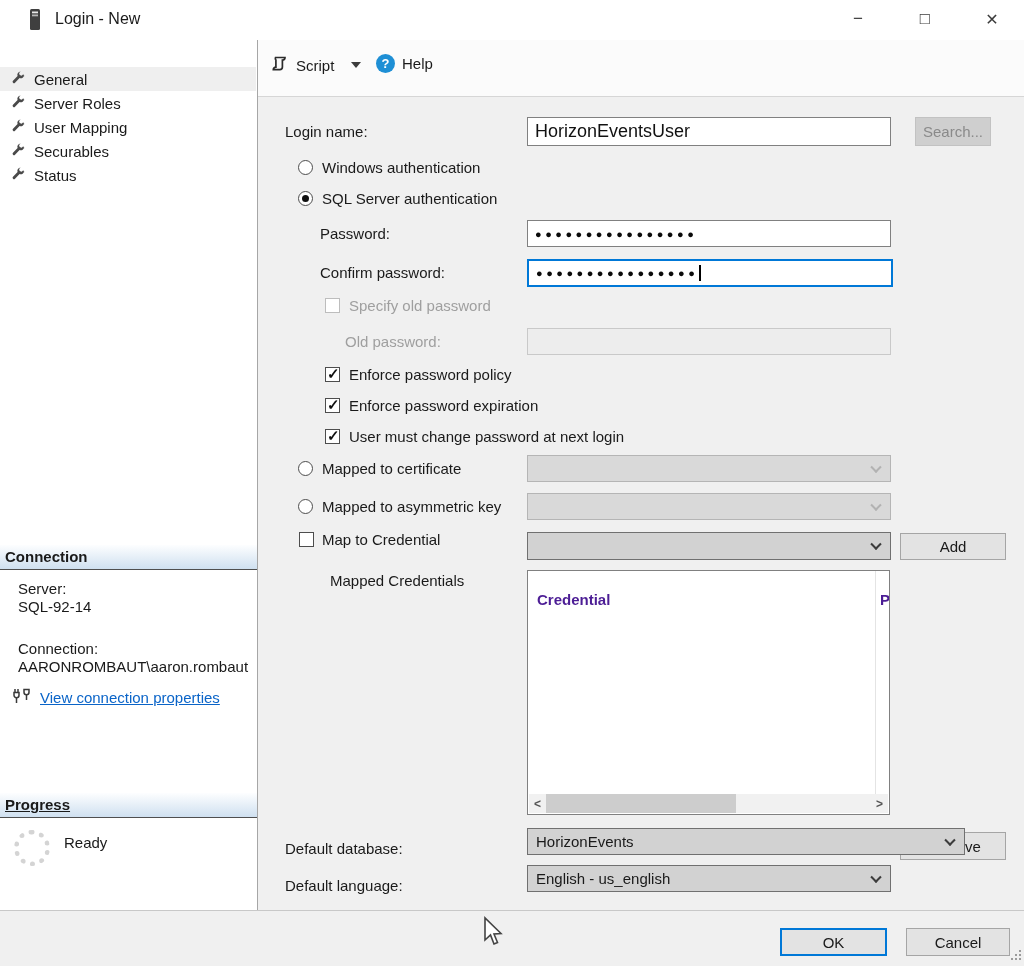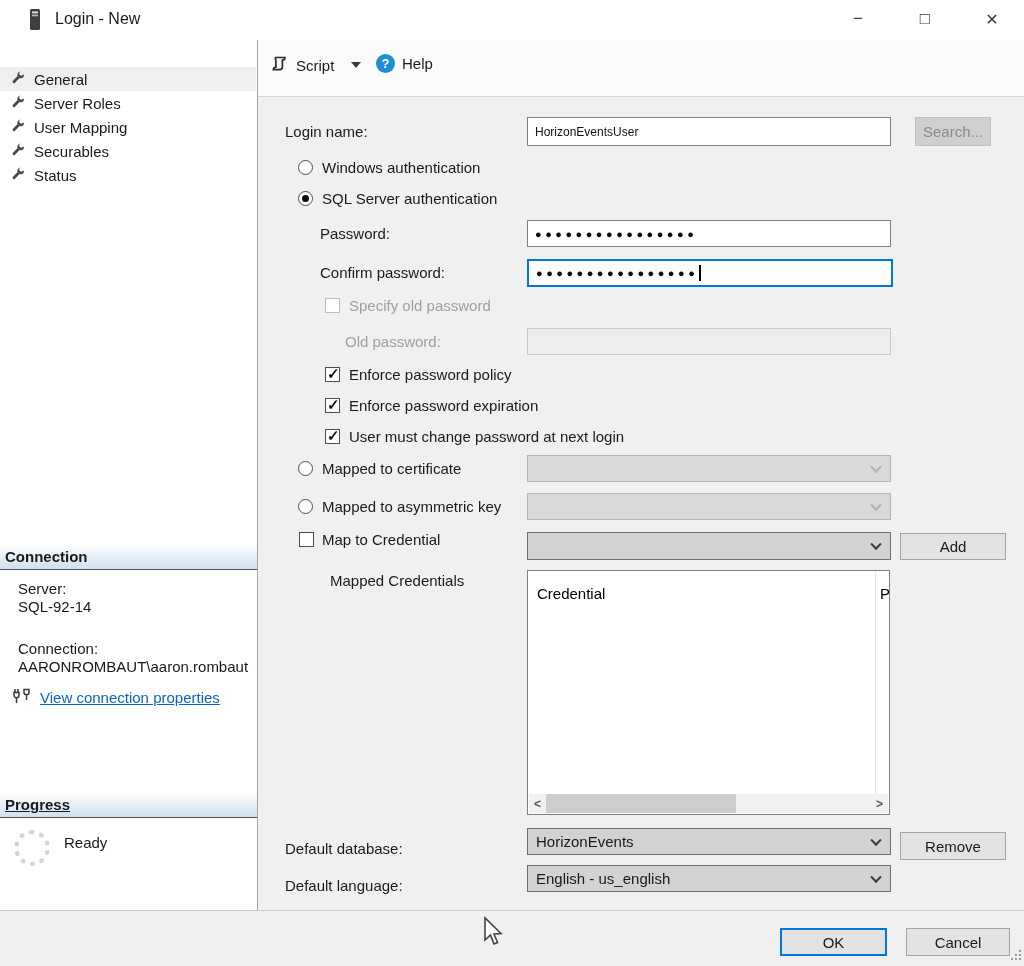--- a/index.html
+++ b/index.html
@@ -36,40 +36,40 @@
   .tb-item { position:absolute; top:14px; display:flex; align-items:center; gap:7px; cursor:default; }
   .tb-arrow { width:0; height:0; border-left:5px solid transparent; border-right:5px solid transparent; border-top:6px solid #3c3c3c; margin-left:10px; }
   .help-circle { width:19px; height:19px; border-radius:50%; background:#1e8fd5; color:#ffffff; font-weight:bold; font-size:13px; display:flex; align-items:center; justify-content:center; }
 
   
   .label { position:absolute; white-space:nowrap; }
   .label.dis { color:#9f9f9f; }
   .field { position:absolute; background:#ffffff; border:1px solid #808080; display:flex; align-items:center; padding:0 7px; overflow:hidden; }
   .field.focused { border:2px solid #0078d7; }
   .field.dis { background:#ededed; border-color:#c9c9c9; }
-  input.raw { position:absolute; background:#ffffff; border:1px solid #808080; font-family:"Liberation Sans", sans-serif; font-size:12px; padding:0 7px; color:#111; }
+  input.raw { position:absolute; background:#ffffff; border:1px solid #808080; font-family:"Liberation Sans", sans-serif; font-size:18px; padding:0 7px; color:#111; }
   .mask { font-size:11px; letter-spacing:3.5px; color:#0a0a0a; }
   .caret { display:inline-block; width:2px; height:16px; background:#000; margin-left:1px; }
   .combo { position:absolute; background:#d2d2d2; border:1px solid #707070; display:flex; align-items:center; padding:0 8px; }
   .combo.dis { background:#d9d9d9; border-color:#b5b5b5; }
   .chev { position:absolute; right:10px; top:50%; width:8px; height:8px; border-right:2px solid #3c3c3c; border-bottom:2px solid #3c3c3c; transform:translateY(-72%) rotate(45deg); }
   .combo.dis .chev { border-color:#b2b2b2; }
   .btn { position:absolute; background:#e3e3e3; border:1px solid #a5a5a5; display:flex; align-items:center; justify-content:center; cursor:default; }
   .btn.primary { border:2px solid #0078d7; }
   .btn.dis { background:#cfcfcf; border-color:#c2c2c2; color:#8a8a8a; }
   .cb { position:absolute; width:15px; height:15px; background:#ffffff; border:1px solid #4d4d4d; }
   .cb.checked::after { content:"✓"; position:absolute; left:1px; top:-3px; font-size:15px; font-weight:bold; color:#0f0f0f; }
   .cb.dis { border-color:#bdbdbd; }
   .radio { position:absolute; width:15px; height:15px; border:1px solid #4d4d4d; border-radius:50%; background:#ffffff; }
   .radio.selected::after { content:""; position:absolute; left:3px; top:3px; width:7px; height:7px; border-radius:50%; background:#0f0f0f; }
 
   
   .grid { position:absolute; left:527px; top:570px; width:363px; height:245px; background:#ffffff; border:1px solid #808080; overflow:hidden; }
   .grid-col-sep { position:absolute; left:347px; top:0; width:1px; height:224px; background:#e4e4e4; }
-  .grid-head { position:absolute; top:14px; color:#000000; }
+  .grid-head { position:absolute; top:20px; color:#4c1d95;font-weight:bold; }
   .hscroll { position:absolute; left:1px; right:1px; bottom:1px; height:19px; background:#f1f1f1; }
   .hs-arrow { position:absolute; top:0; width:17px; height:19px; display:flex; align-items:center; justify-content:center; font-size:12px; font-weight:bold; color:#555; }
   .hs-thumb { position:absolute; left:17px; top:0; width:190px; height:19px; background:#cdcdcd; }
 
   .cursor { position:absolute; left:479px; top:916px; pointer-events:none; }
   .grip { position:absolute; right:2px; bottom:2px; }
 </style>
 </head>
 <body>
 
@@ -227,21 +227,21 @@
     <div class="grid-head" style="left:352px;">P</div>
     <div class="hscroll">
       <div class="hs-arrow" style="left:0;">&lt;</div>
       <div class="hs-thumb"></div>
       <div class="hs-arrow" style="right:0;">&gt;</div>
     </div>
   </div>
   <div class="btn" style="left:900px; top:788px; width:106px; height:28px;margin-top:44px;">Remove</div>
 
   <div class="label" style="left:285px; top:840px;">Default database:</div>
-  <div class="combo" style="left:527px; top:828px; width:364px; height:27px;">
+  <div class="combo" style="left:527px; top:828px; width:438px; height:27px;">
     <span>HorizonEvents</span>
     <span class="chev"></span>
   </div>
   <div class="label" style="left:285px; top:877px;">Default language:</div>
   <div class="combo" style="left:527px; top:865px; width:364px; height:27px;">
     <span>English - us_english</span>
     <span class="chev"></span>
   </div>
 
   <div class="footer"></div>

